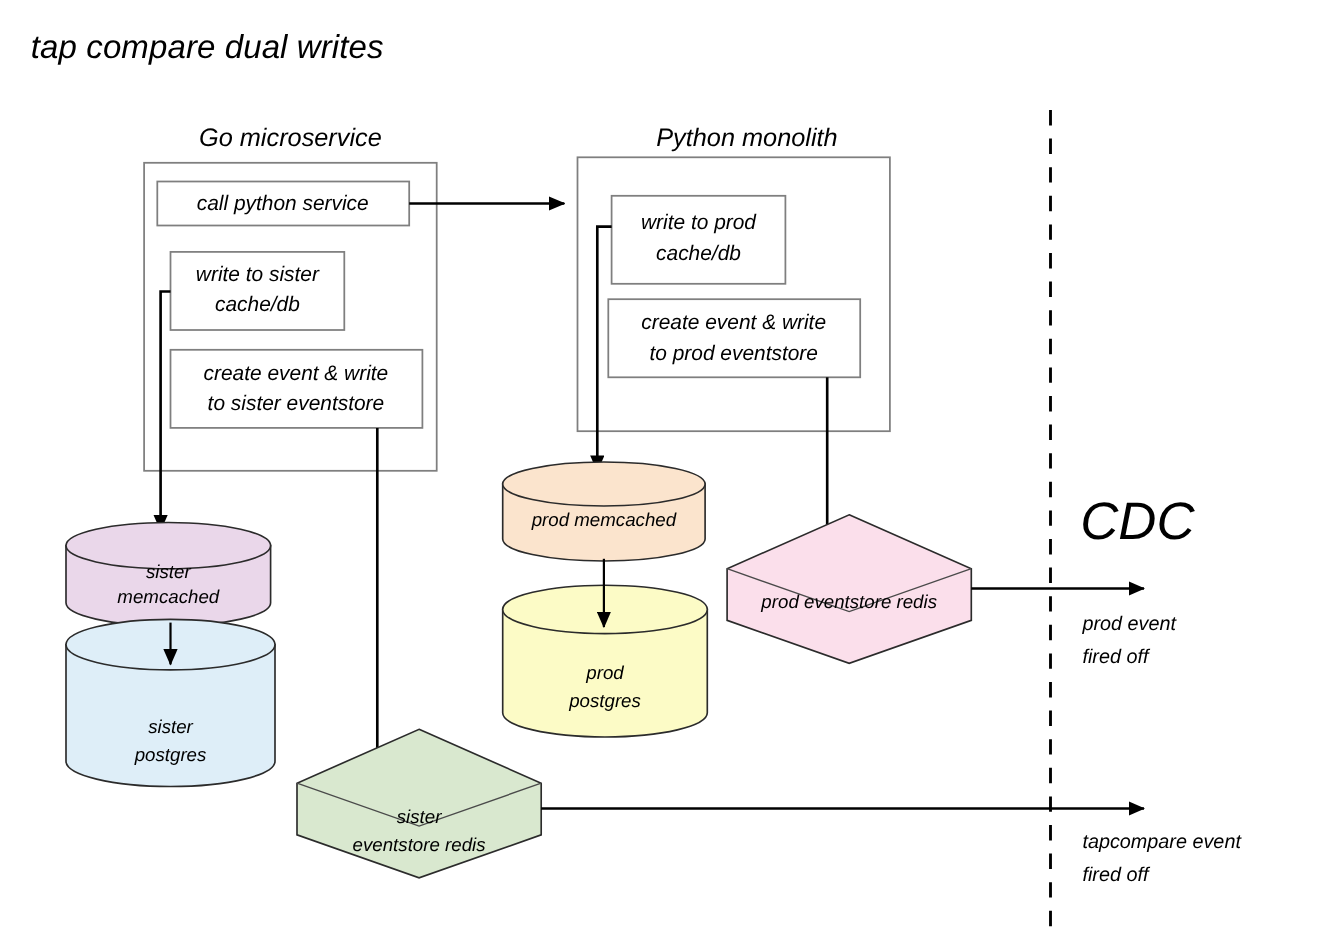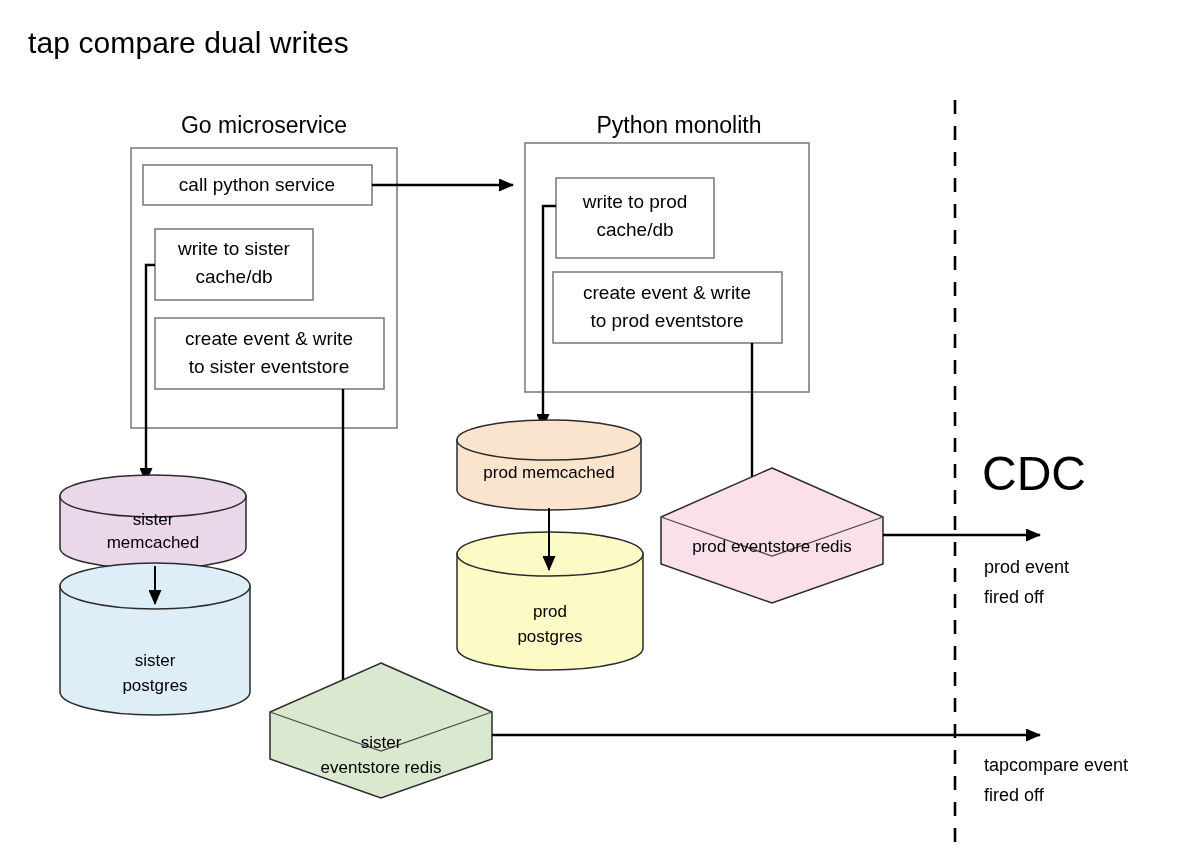--- a/index.html
+++ b/index.html
@@ -15,20 +15,21 @@
     overflow: hidden;
     font-family: "Liberation Sans", sans-serif;
     color: #000000;
   }
   #diagram-root {
     position: absolute;
     left: 0;
     top: 0;
     width: 1200px;
     height: 850px;
+    font-style: italic;
   }
   svg#diagram-svg {
     position: absolute;
     left: 0;
     top: 0;
     width: 1200px;
     height: 850px;
     display: block;
   }
   .page-title {

